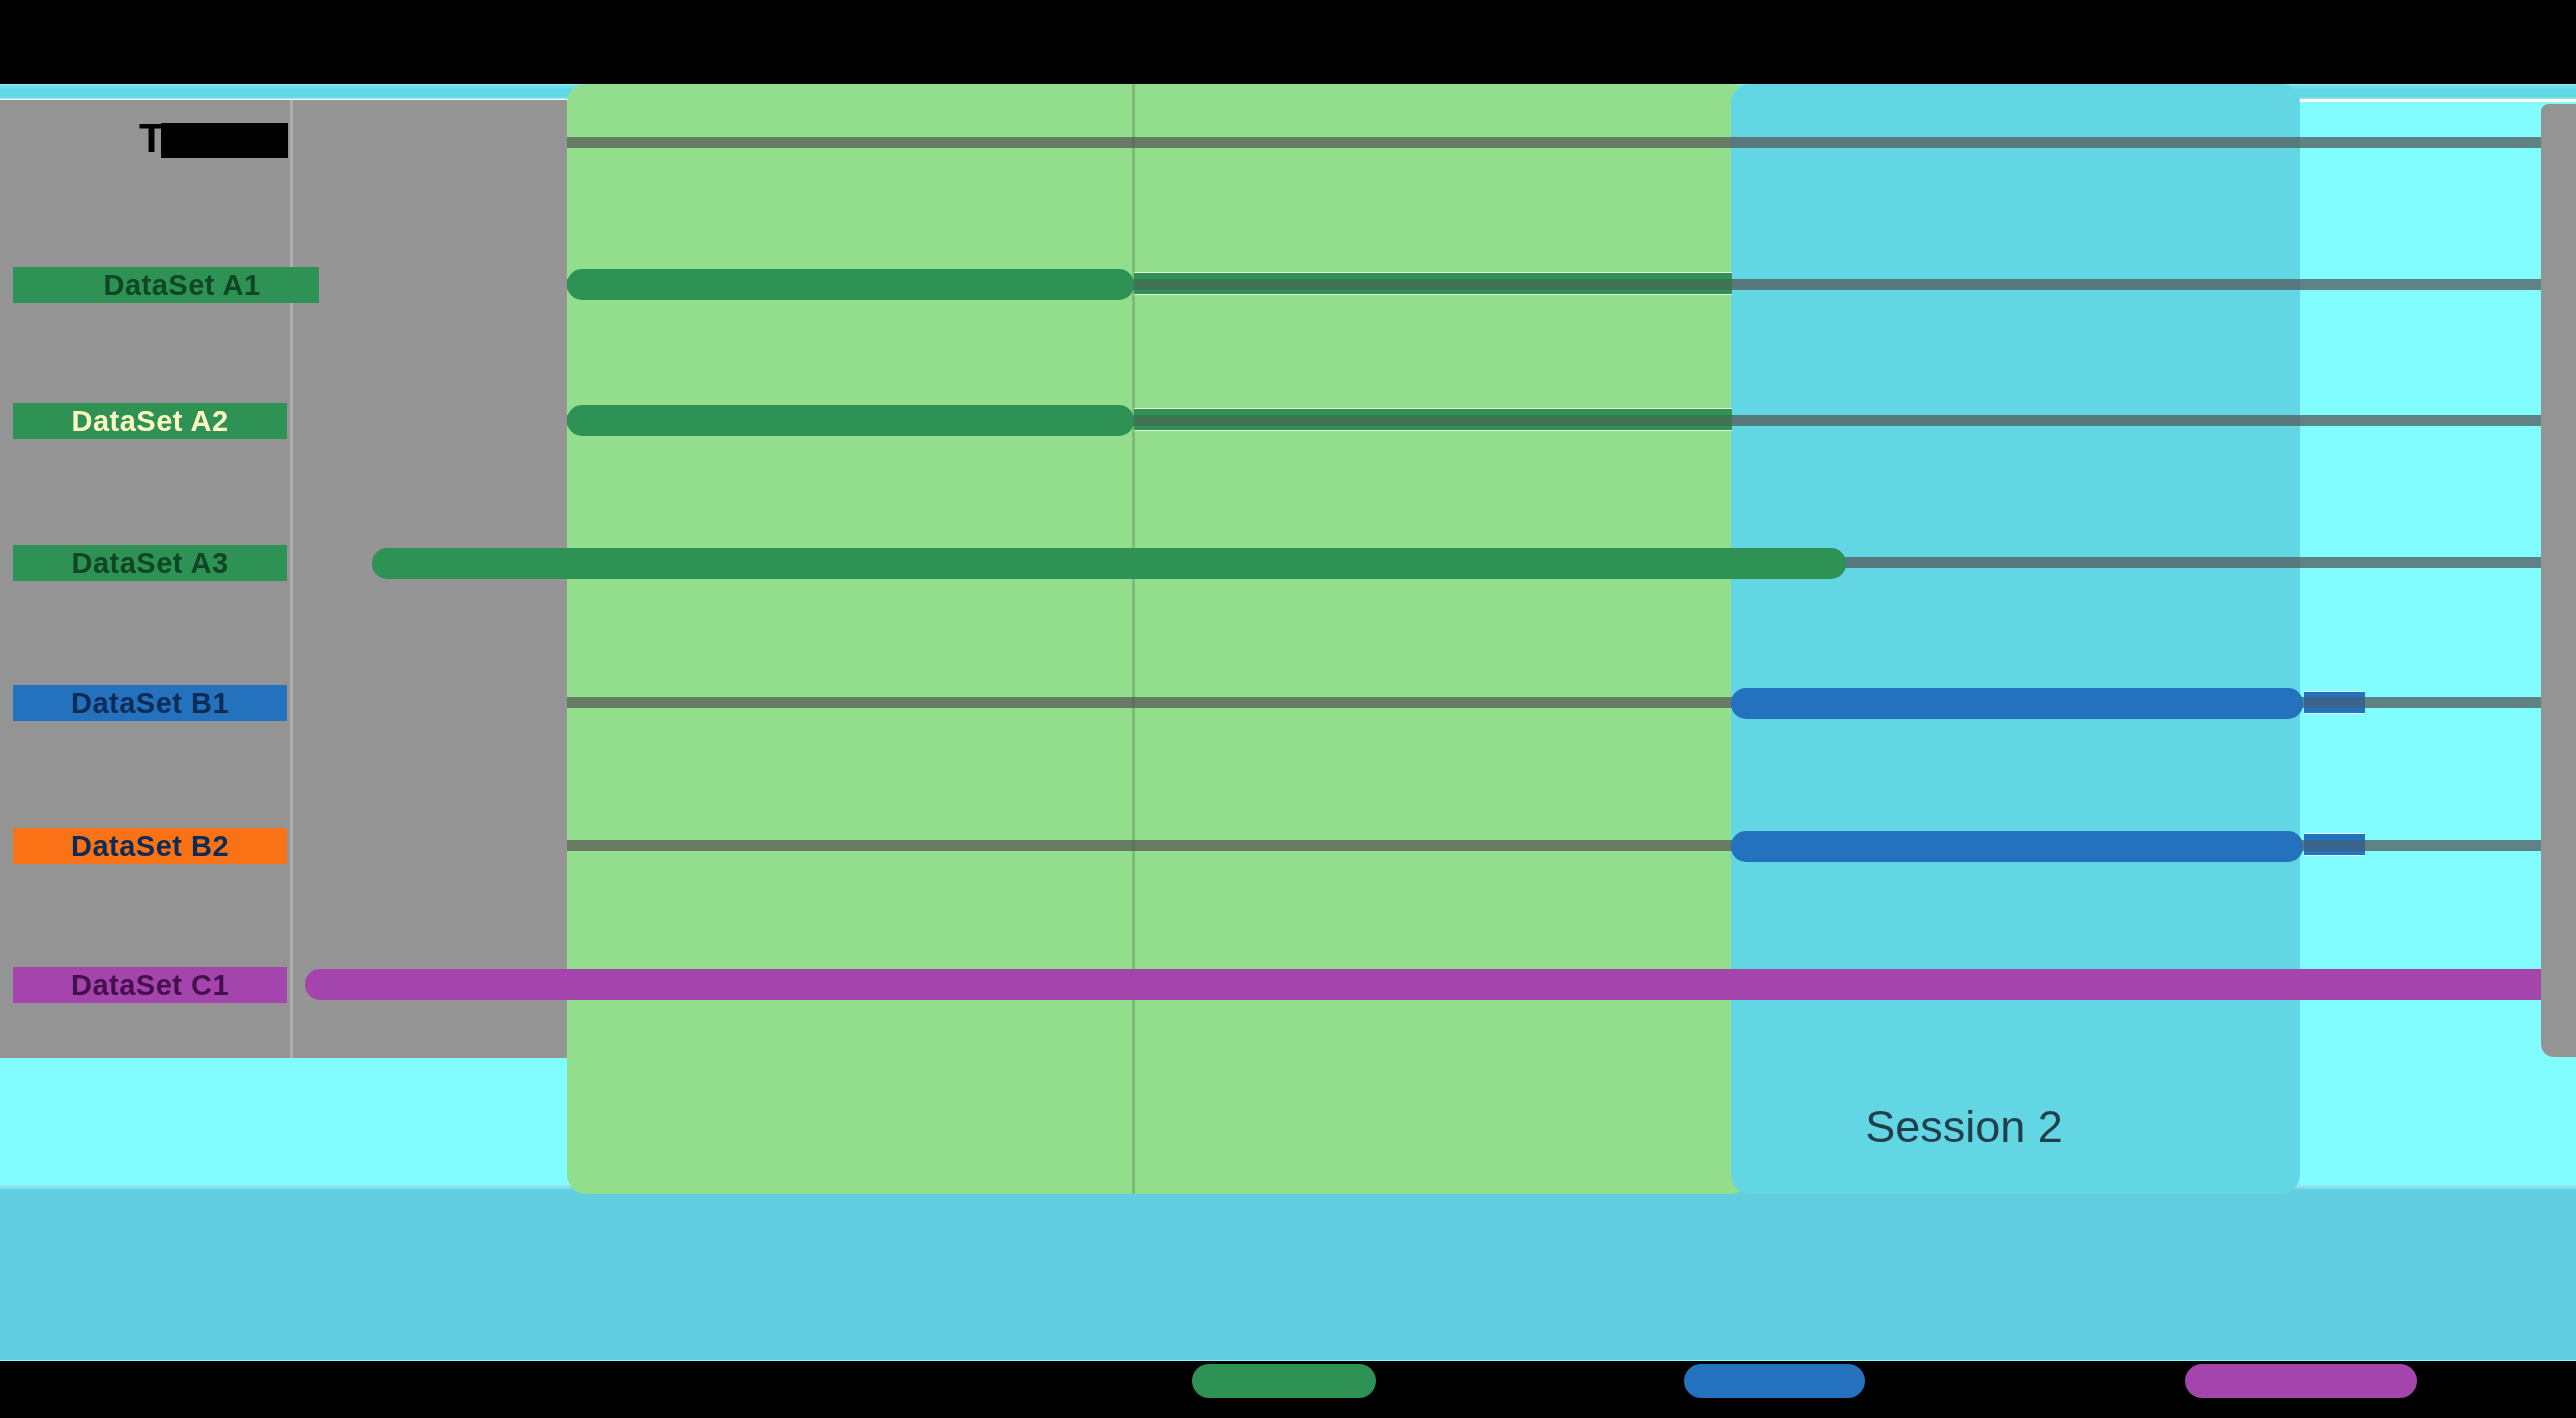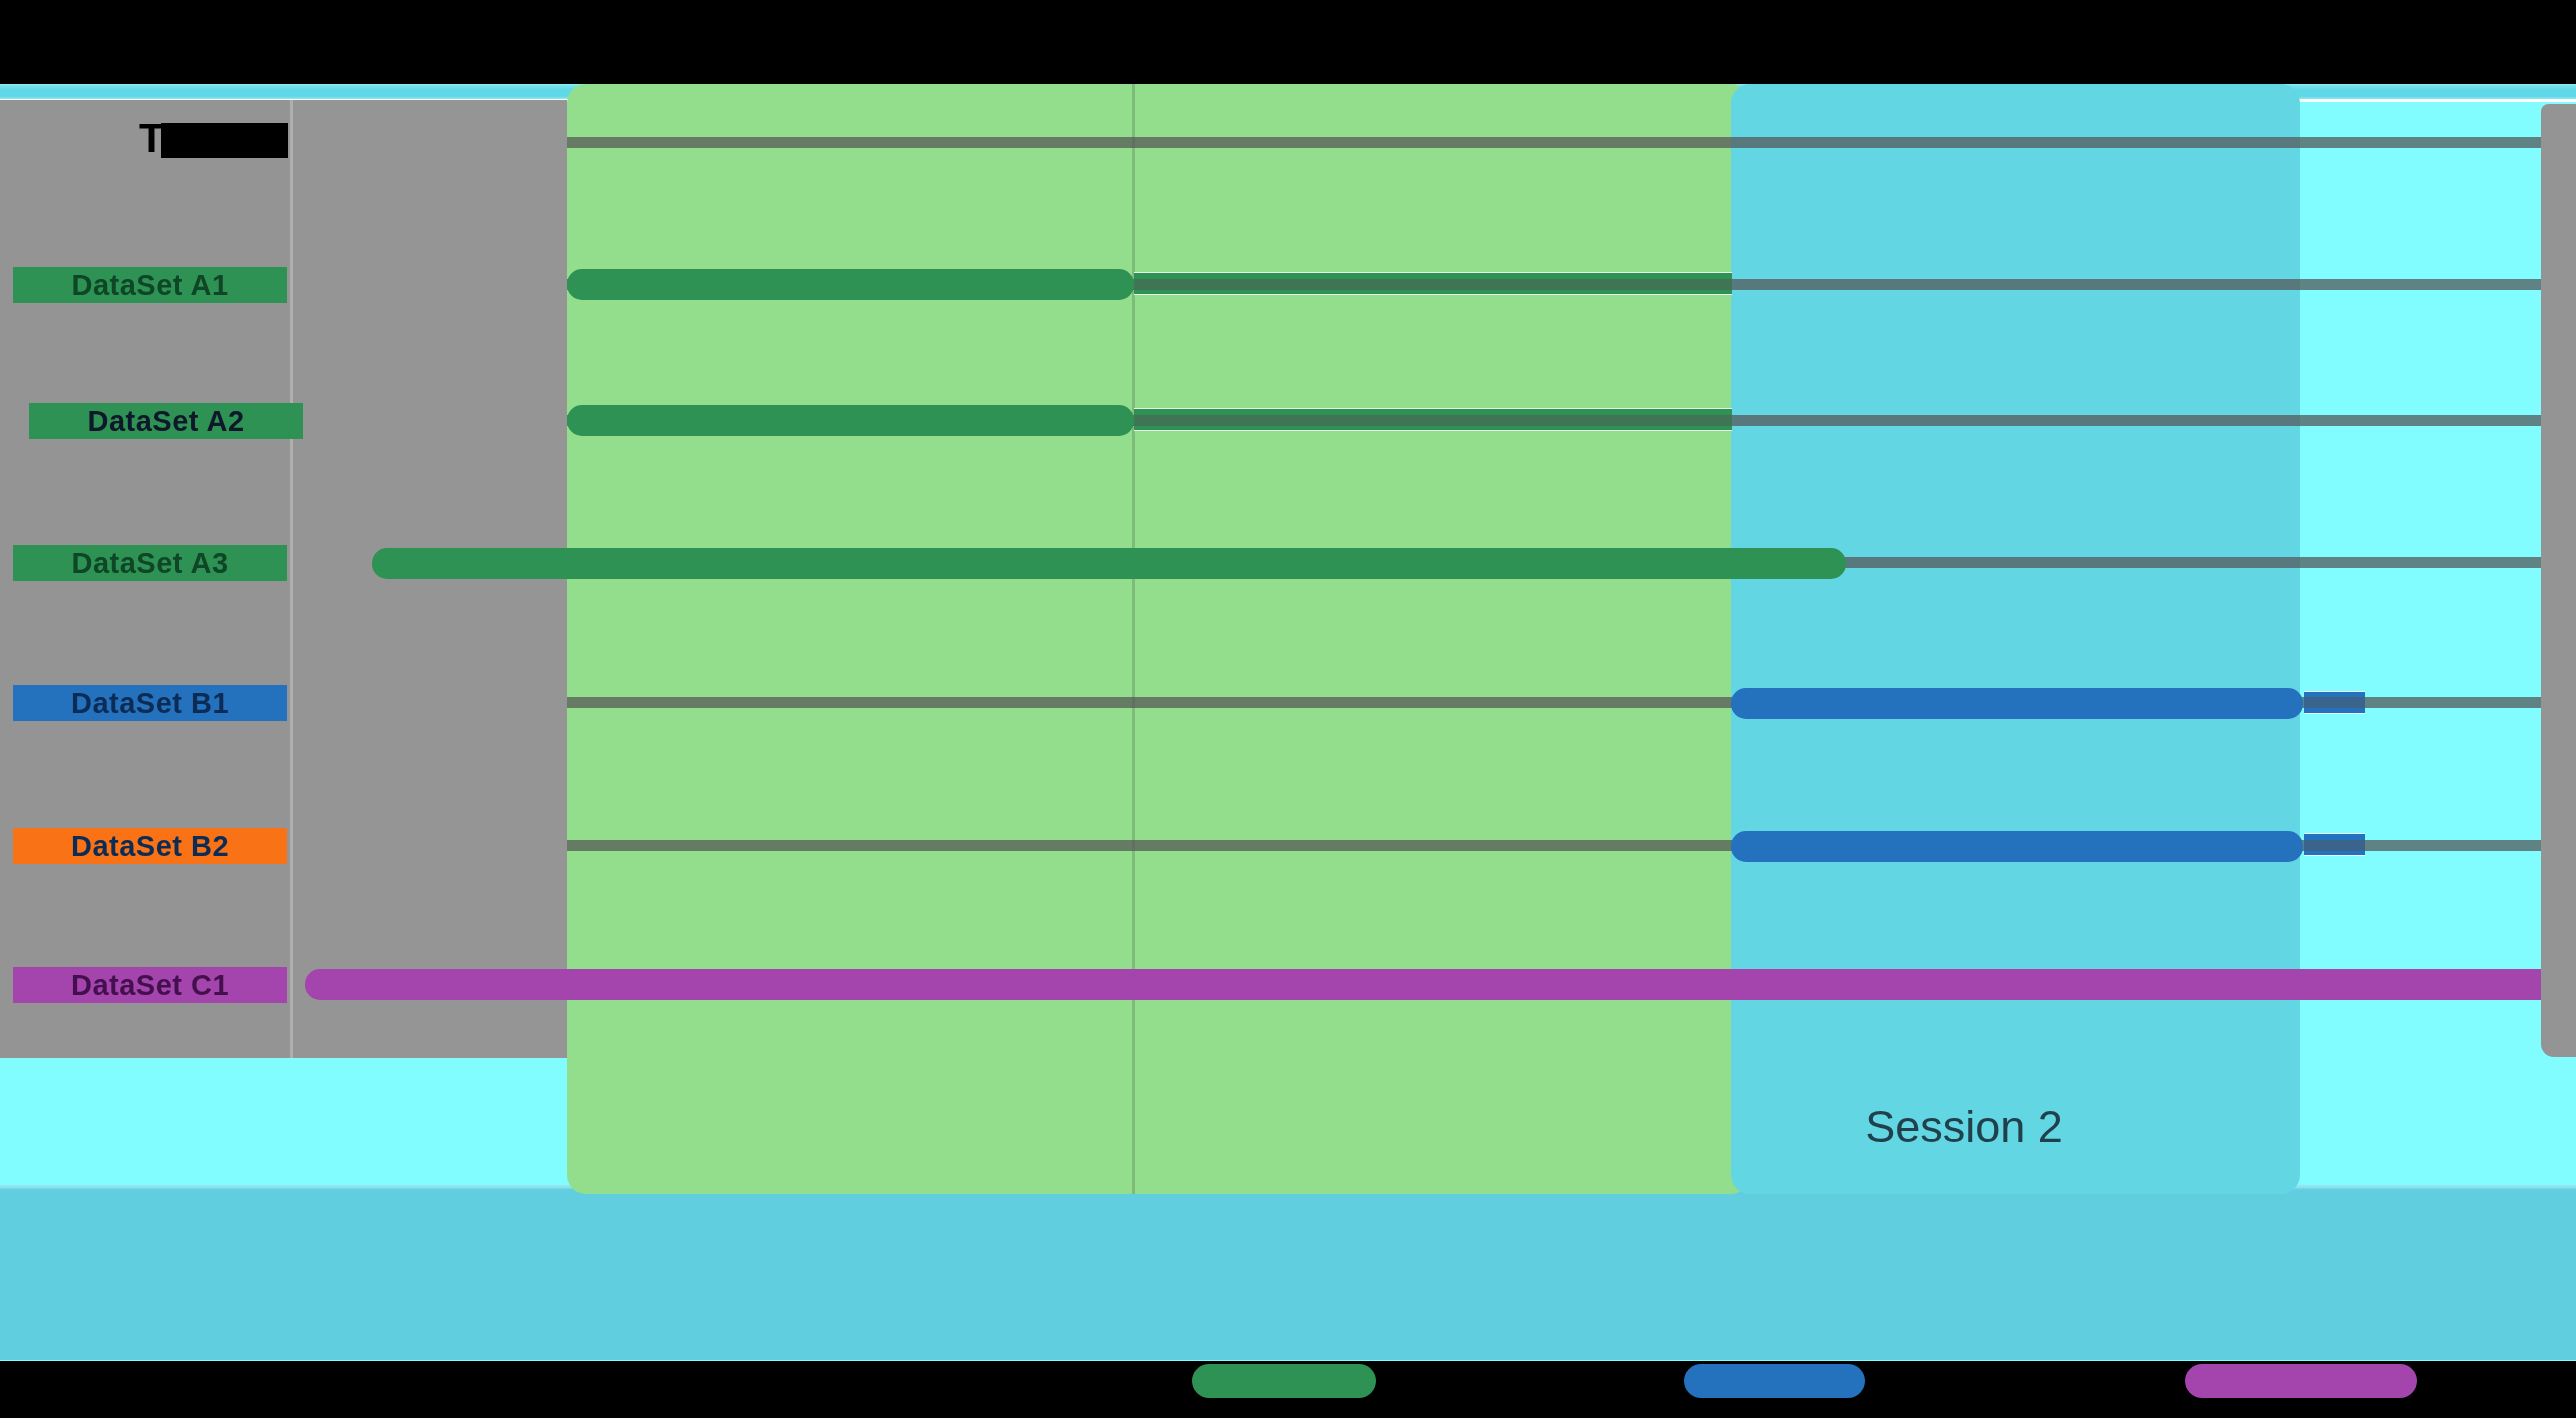--- a/index.html
+++ b/index.html
@@ -95,22 +95,22 @@
     </div>
   <div id="bars">
       <div class="bar" style="left: 567px; top: 269px; width: 567px; background: rgb(46, 146, 84); border-radius: 15px;"></div>
       <div class="bar" style="left: 567px; top: 405px; width: 567px; background: rgb(46, 146, 84); border-radius: 15px;"></div>
       <div class="bar" style="left: 372px; top: 548px; width: 1474px; background: rgb(46, 146, 84); border-radius: 15px;"></div>
       <div class="bar" style="left: 1731px; top: 688px; width: 572px; background: rgb(36, 113, 190); border-radius: 15px;"></div>
       <div class="bar" style="left: 1731px; top: 831px; width: 572px; background: rgb(36, 113, 190); border-radius: 15px;"></div>
       <div class="bar" style="left: 305px; top: 969px; width: 2236px; background: rgb(164, 68, 173); border-radius: 15px 0px 0px 15px;"></div>
     </div>
   <div id="row-labels">
-      <div class="row-label" style="top: 267px; background: rgb(46, 146, 84); color: rgb(14, 70, 38);">DataSet A1</div>
-      <div class="row-label" style="top: 403px; background: rgb(46, 146, 84); color: #0f172a; margin-left: 16px;">DataSet A2</div>
+      <div class="row-label" style="top: 267px; background: rgb(46, 146, 84); color: rgb(14, 70, 38); padding-left: 32px;">DataSet A1</div>
+      <div class="row-label" style="top: 403px; background: rgb(46, 146, 84); color: #fef9c3;">DataSet A2</div>
       <div class="row-label" style="top: 545px; background: rgb(46, 146, 84); color: rgb(14, 70, 38);">DataSet A3</div>
       <div class="row-label" style="top: 685px; background: rgb(36, 113, 190); color: rgb(13, 44, 85);">DataSet B1</div>
       <div class="row-label" style="top: 828px; background: #f97316; color: rgb(13, 44, 85);">DataSet B2</div>
       <div class="row-label" style="top: 967px; background: rgb(164, 68, 173); color: rgb(67, 16, 77);">DataSet C1</div>
     </div>
 
   <div class="abs col-header-t">T</div>
   <div class="abs redaction-box"></div>
 
   <div class="session-label s2">Session 2</div>

